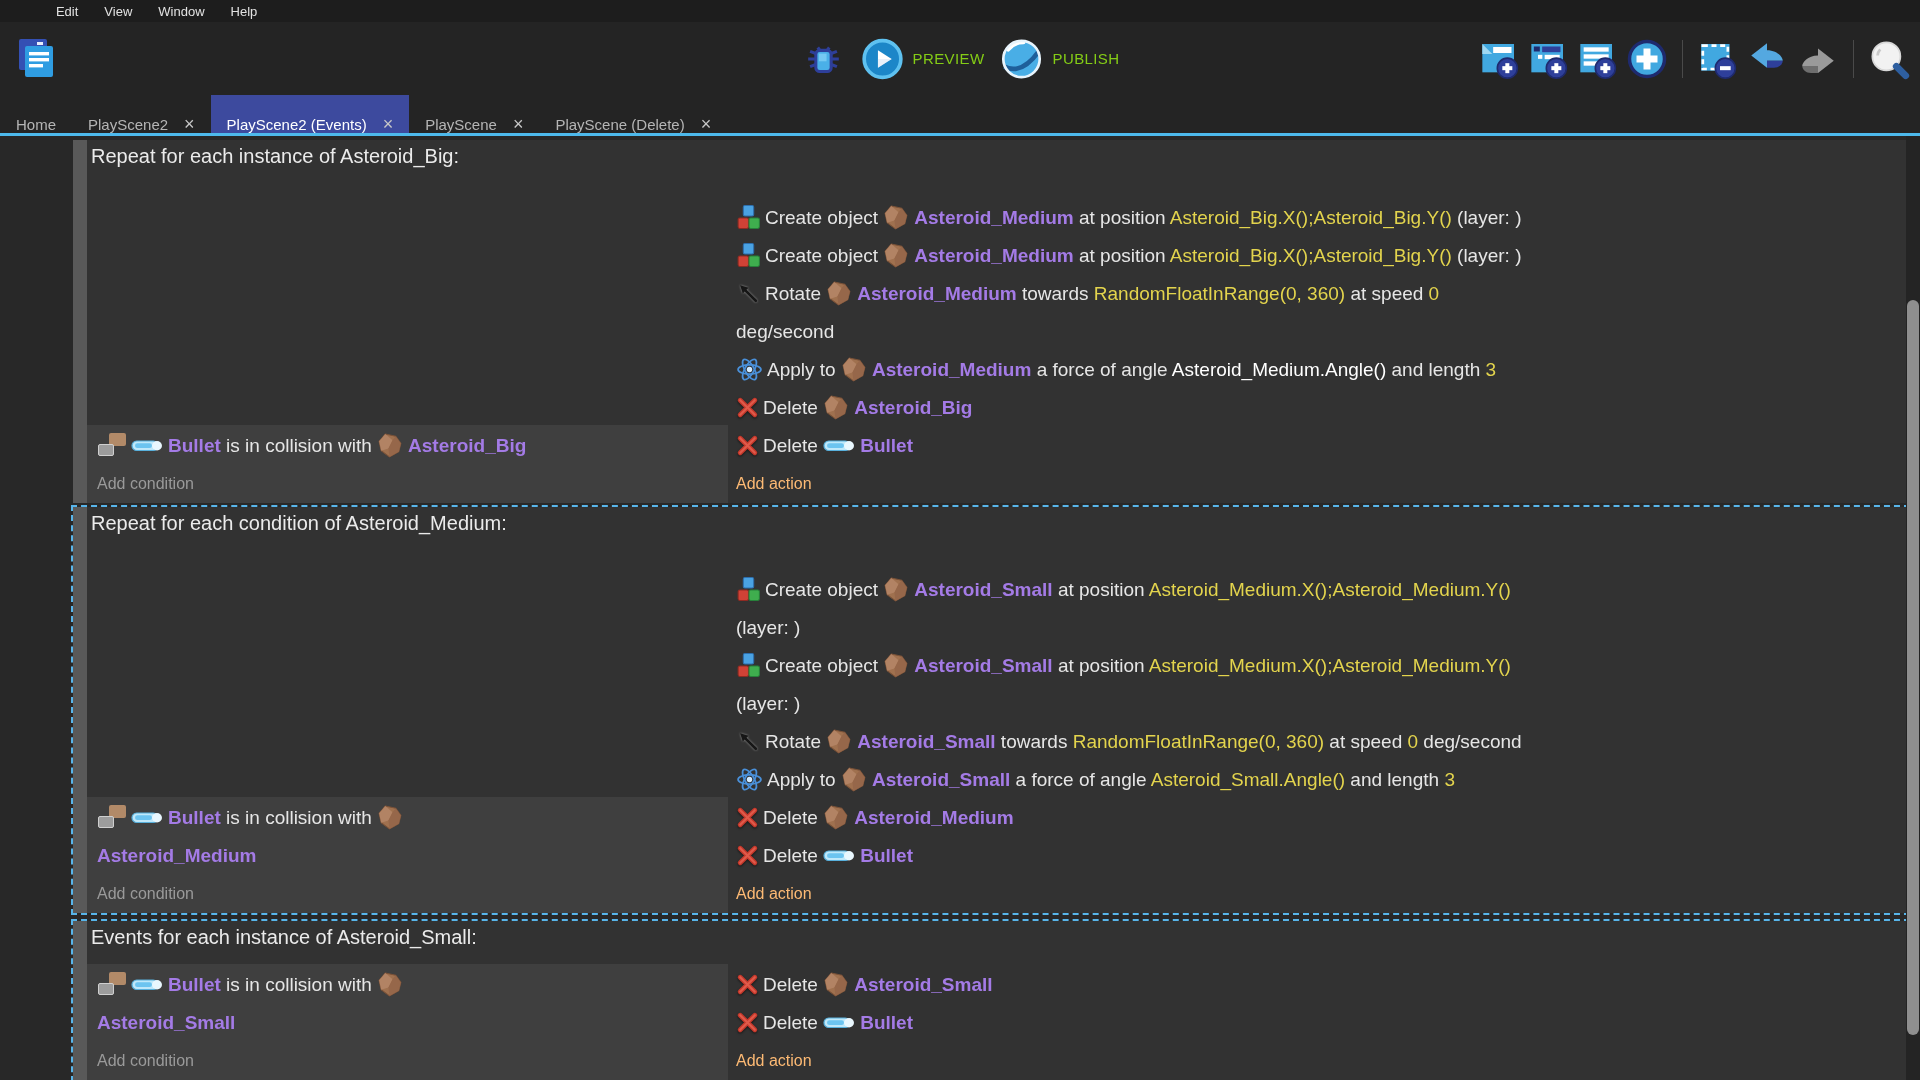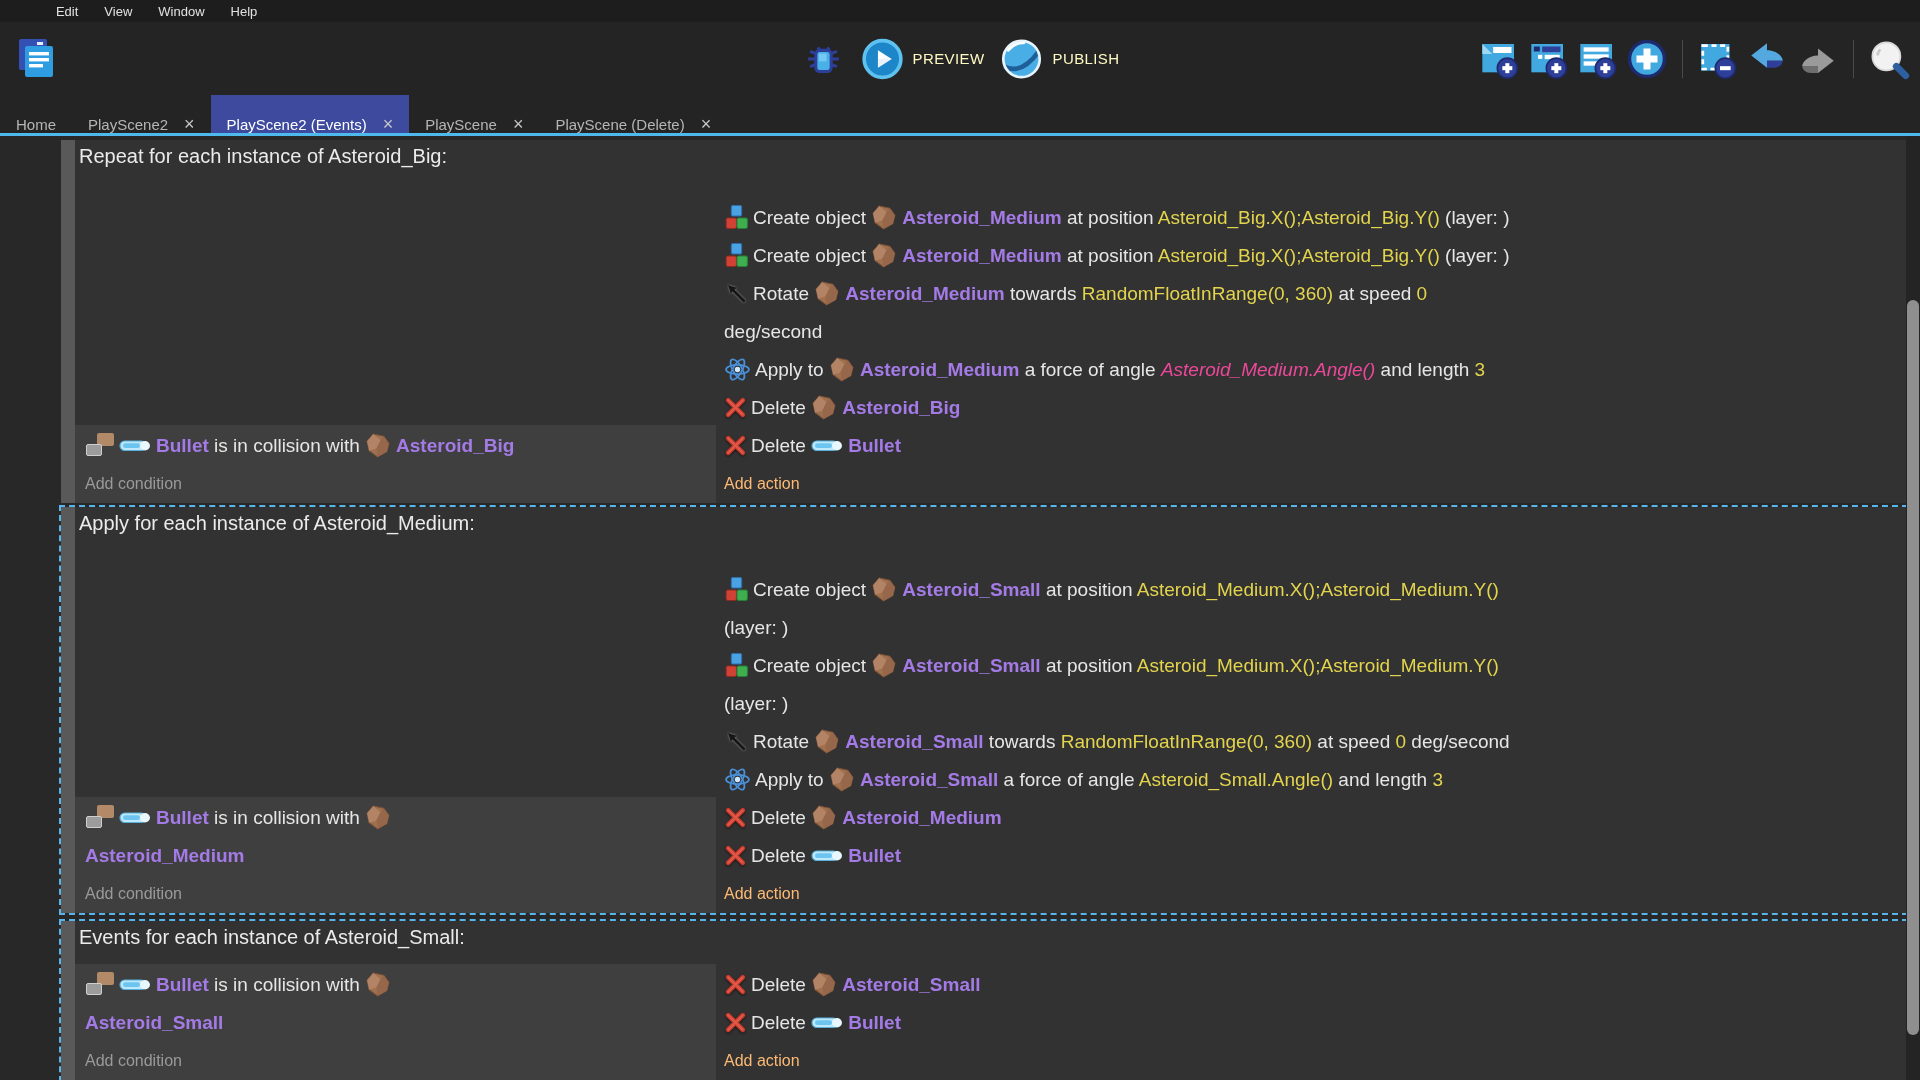--- a/index.html
+++ b/index.html
@@ -13,37 +13,37 @@
     display:flex; align-items:center; cursor:default; }
   .menu-item:first-child { padding-left:9px;margin-top:44px; }
 
   #toolbar { position:absolute; left:0; top:22px; width:1920px; height:73px;
     background:#242424; z-index:5; }
   #toolbar-left { position:absolute; left:12px; top:12px; }
   #toolbar-center { position:absolute; left:50%; top:0; height:73px;
     transform:translateX(-50%); display:flex; align-items:center; gap:14px; }
   #toolbar-right { position:absolute; right:10px; top:0; height:73px;
     display:flex; align-items:center; gap:9px; }
-  .tb-label { color:#fef9c3; font-size:15px; letter-spacing:.4px; margin-left:8px; }
+  .tb-label { color:#84cc16; font-size:15px; letter-spacing:.4px; margin-left:8px; }
   .tb-group { display:flex; align-items:center; cursor:pointer; }
   .tb-sep { width:1px; height:38px; background:#4a4a4a; margin:0 5px; }
   .tb-icon { display:inline-flex; cursor:pointer; }
 
   #tabbar { position:absolute; left:0; top:95px; width:1920px; height:38px;
     background:#242424; display:flex; align-items:stretch; z-index:5; }
   .tab { display:flex; align-items:flex-end; padding:0 16px; font-size:15px;
     color:#b5b5b5; cursor:pointer; white-space:nowrap; }
   .tab.active { color:#ffffff; }
   .tab .close { margin-left:16px; font-size:18px; line-height:1; color:#c8c8c8;
     cursor:pointer; }
   #tab-underline { position:absolute; left:0; top:133px; width:1920px; height:3px;
     z-index:5; }
 
   
-  #sheet { position:absolute; left:0; top:136px; width:1906px; height:944px;
+  #sheet { position:absolute; left:12px; top:136px; width:1906px; height:944px;
     background:#282828; overflow:hidden; }
   #scrollbar { position:absolute; right:0; top:136px; width:14px; height:944px;
     background:#242424; }
   #scroll-thumb { position:absolute; left:1px; width:12px; background:#8f8f8f;
     border-radius:6px; cursor:pointer; }
 
   .event { position:absolute; left:61px; width:1845px; display:flex;
     background:#323232; overflow:hidden; }
   .event.selected { outline:2px dashed #58b5ea; outline-offset:0px; }
   .event-handle { width:14px; background:#595959; flex:none; cursor:grab; }
@@ -270,21 +270,21 @@
                 <g fill="none" stroke="#4a90d9" stroke-width="1.7">
                   <ellipse cx="13" cy="13" rx="11" ry="4.4"></ellipse>
                   <ellipse cx="13" cy="13" rx="11" ry="4.4" transform="rotate(60 13 13)"></ellipse>
                   <ellipse cx="13" cy="13" rx="11" ry="4.4" transform="rotate(120 13 13)"></ellipse>
                 </g>
                 <circle cx="13" cy="13" r="2.6" fill="#cfe8ff"></circle>
               </svg><span>Apply to </span><svg class="iic" width="27" height="27" viewBox="0 0 26 26">
                 <polygon points="8,2 18,4 23,11 21,19 12,24 4,18 2,9" fill="#a0714f" stroke="#7a5238" stroke-width="1"></polygon>
                 <polygon points="8,2 15,8 11,16 4,18 2,9" fill="#b28364"></polygon>
                 <polygon points="15,8 18,4 23,11 21,19 12,24 11,16" fill="#96674a"></polygon>
-              </svg><span class="obj" style="color: rgb(164, 123, 230);">Asteroid_Medium</span><span> a force of angle </span><span class="expr" style="color: #ec4899; font-style: italic;">Asteroid_Medium.Angle()</span><span> and length </span><span class="expr" style="color: rgb(227, 212, 77);">3</span></div>
+              </svg><span class="obj" style="color: rgb(164, 123, 230);">Asteroid_Medium</span><span> a force of angle </span><span class="expr" style="color: #ffffff;">Asteroid_Medium.Angle()</span><span> and length </span><span class="expr" style="color: rgb(227, 212, 77);">3</span></div>
             <div class="line"><svg class="iic" width="23" height="23" viewBox="0 0 22 22" style="filter:drop-shadow(0 1px 1px rgba(0,0,0,.6))">
                 <path d="M4 4 L18 18 M18 4 L4 18" stroke="#c5392c" stroke-width="4.6" stroke-linecap="round"></path>
                 <path d="M4 4 L18 18 M18 4 L4 18" stroke="#e05a4a" stroke-width="2" stroke-linecap="round"></path>
               </svg><span>Delete </span><svg class="iic" width="27" height="27" viewBox="0 0 26 26">
                 <polygon points="8,2 18,4 23,11 21,19 12,24 4,18 2,9" fill="#a0714f" stroke="#7a5238" stroke-width="1"></polygon>
                 <polygon points="8,2 15,8 11,16 4,18 2,9" fill="#b28364"></polygon>
                 <polygon points="15,8 18,4 23,11 21,19 12,24 11,16" fill="#96674a"></polygon>
               </svg><span class="obj" style="color: rgb(164, 123, 230);">Asteroid_Big</span></div>
             <div class="line"><svg class="iic" width="23" height="23" viewBox="0 0 22 22" style="filter:drop-shadow(0 1px 1px rgba(0,0,0,.6))">
                 <path d="M4 4 L18 18 M18 4 L4 18" stroke="#c5392c" stroke-width="4.6" stroke-linecap="round"></path>
@@ -295,21 +295,21 @@
                 <ellipse cx="26" cy="8.8" rx="5" ry="4.7" fill="#e9f7fe"></ellipse>
               </svg><span class="obj" style="color: rgb(164, 123, 230);">Bullet</span></div>
             <div class="placeholder">Add action</div>
           </div>
         </div>
       </div>
     </div>
     <div class="event selected" style="top: 371px; height: 406px;">
       <div class="event-handle"></div>
       <div class="event-content">
-        <div class="event-header">Apply for each instance of Asteroid_Medium:</div>
+        <div class="event-header">Repeat for each condition of Asteroid_Medium:</div>
         <div class="event-body">
           <div class="conditions">
             <div class="line"><span class="iic" style="position:relative;width:30px;height:26px;"><span style="position:absolute;right:1px;top:1px;width:17px;height:13px;background:#b28a68;border-radius:2px;"></span><span style="position:absolute;left:1px;bottom:2px;width:16px;height:12px;background:#9c9c9c;border:1px solid #cfcfcf;border-radius:2px;"></span></span><svg class="iic" width="33" height="17" viewBox="0 0 33 17">
                 <rect x="1" y="4" width="26" height="9.5" rx="4.7" fill="#bfe8fa" stroke="#58b0dc" stroke-width="1.2"></rect>
                 <rect x="4" y="6.3" width="17" height="4.8" rx="2.4" fill="#6cc4f0"></rect>
                 <ellipse cx="26" cy="8.8" rx="5" ry="4.7" fill="#e9f7fe"></ellipse>
               </svg><span class="obj" style="color: rgb(164, 123, 230);">Bullet</span><span> is in collision with </span><svg class="iic" width="27" height="27" viewBox="0 0 26 26">
                 <polygon points="8,2 18,4 23,11 21,19 12,24 4,18 2,9" fill="#a0714f" stroke="#7a5238" stroke-width="1"></polygon>
                 <polygon points="8,2 15,8 11,16 4,18 2,9" fill="#b28364"></polygon>
                 <polygon points="15,8 18,4 23,11 21,19 12,24 11,16" fill="#96674a"></polygon>

